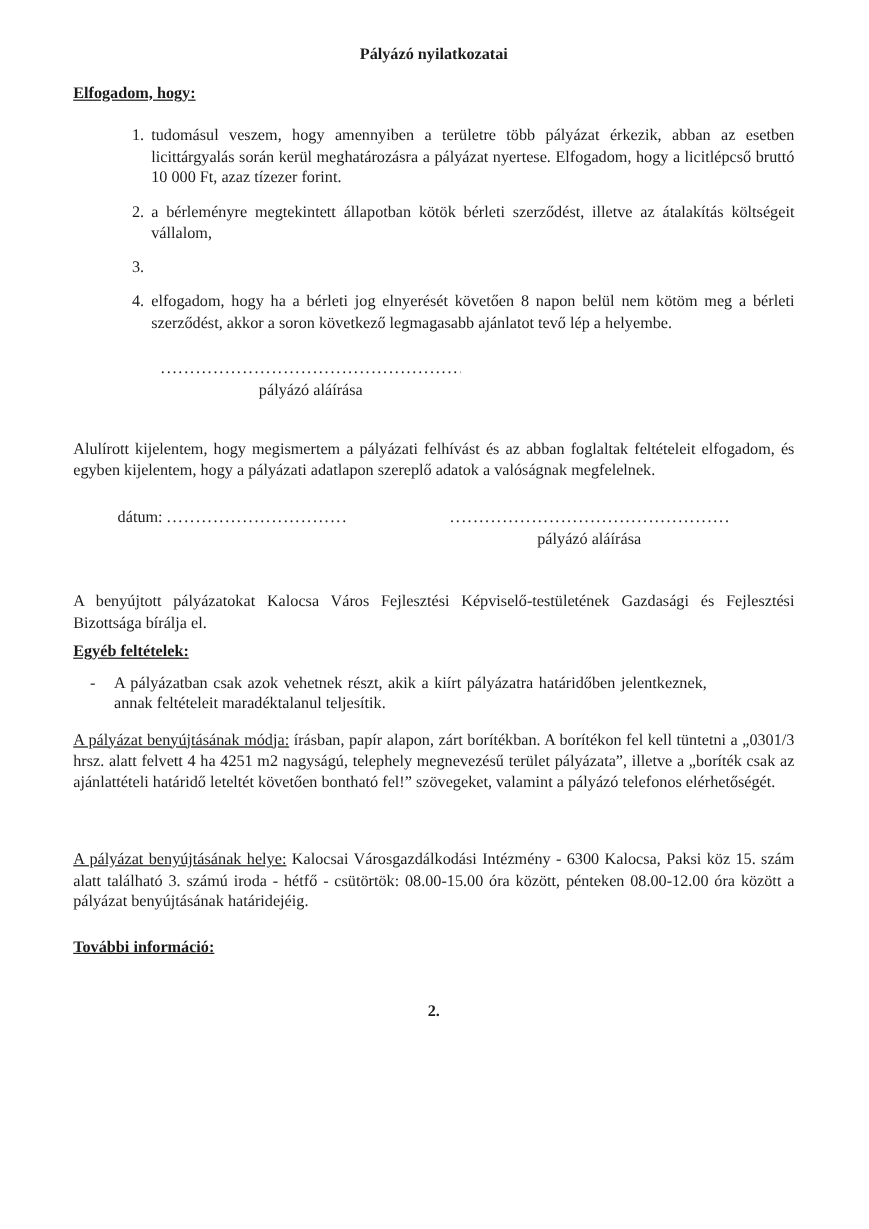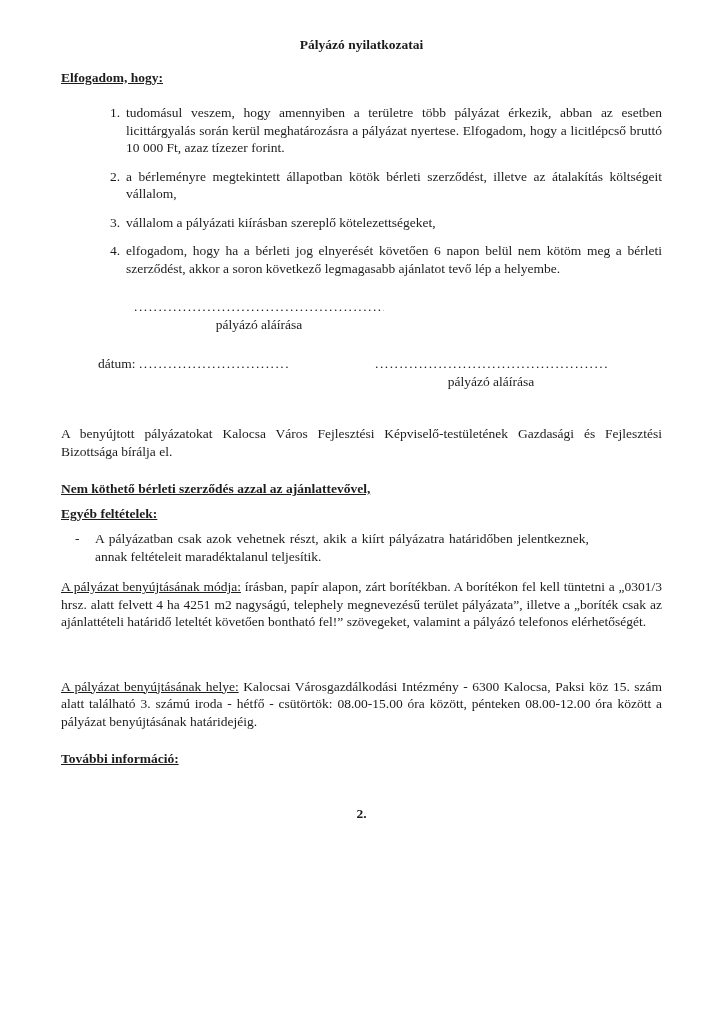--- a/index.html
+++ b/index.html
@@ -72,48 +72,47 @@
     <li class="decl-item">
       <span class="decl-num">1.</span>
       <span class="decl-text">tudomásul veszem, hogy amennyiben a területre több pályázat érkezik, abban az esetben licittárgyalás során kerül meghatározásra a pályázat nyertese. Elfogadom, hogy a licitlépcső bruttó 10 000 Ft, azaz tízezer forint.</span>
     </li>
     <li class="decl-item">
       <span class="decl-num">2.</span>
       <span class="decl-text">a bérleményre megtekintett állapotban kötök bérleti szerződést, illetve az átalakítás költségeit vállalom,</span>
     </li>
     <li class="decl-item">
       <span class="decl-num">3.</span>
-      <span class="decl-text">vállalom a pályázati kiírásban szereplő kötelezettségeket,</span>
     </li>
     <li class="decl-item">
       <span class="decl-num">4.</span>
-      <span class="decl-text">elfogadom, hogy ha a bérleti jog elnyerését követően 6 napon belül nem kötöm meg a bérleti szerződést, akkor a soron következő legmagasabb ajánlatot tevő lép a helyembe.</span>
+      <span class="decl-text">elfogadom, hogy ha a bérleti jog elnyerését követően 8 napon belül nem kötöm meg a bérleti szerződést, akkor a soron következő legmagasabb ajánlatot tevő lép a helyembe.</span>
     </li>
   </ol>
 
   <div class="sig-block">
     <div class="dots">................................................................................</div>
     <div class="sig-label">pályázó aláírása</div>
   </div>
 
+  <p class="p-affirm">Alulírott kijelentem, hogy megismertem a pályázati felhívást és az abban foglaltak feltételeit elfogadom, és egyben kijelentem, hogy a pályázati adatlapon szereplő adatok a valóságnak megfelelnek.</p>
 
   <div class="date-row">
     <div class="date-left">
       <span>dátum:</span>
       <span class="date-dots">................................................</span>
     </div>
     <div class="sig2">
       <div class="dots">...........................................................................</div>
       <div class="sig-label">pályázó aláírása</div>
     </div>
   </div>
 
   <p class="p-eval">A benyújtott pályázatokat Kalocsa Város Fejlesztési Képviselő-testületének Gazdasági és Fejlesztési Bizottsága bírálja el.</p>
 
-  <div class="heading h-nocontract">Nem köthető bérleti szerződés azzal az ajánlattevővel,</div>
 
 
   <div class="heading h-other">Egyéb feltételek:</div>
 
   <div class="dash-item">
     <span class="dash-bullet">-</span>
     <span class="dash-text">A pályázatban csak azok vehetnek részt, akik a kiírt pályázatra határidőben jelentkeznek, annak feltételeit maradéktalanul teljesítik.</span>
   </div>
 
   <p class="p-method"><span class="lead-underline">A pályázat benyújtásának módja:</span><span> írásban, papír alapon, zárt borítékban. A borítékon fel kell tüntetni a „0301/3 hrsz. alatt felvett 4 ha 4251 m2 nagyságú, telephely megnevezésű terület pályázata”, illetve a „boríték csak az ajánlattételi határidő leteltét követően bontható fel!” szövegeket, valamint a pályázó telefonos elérhetőségét.</span></p>

